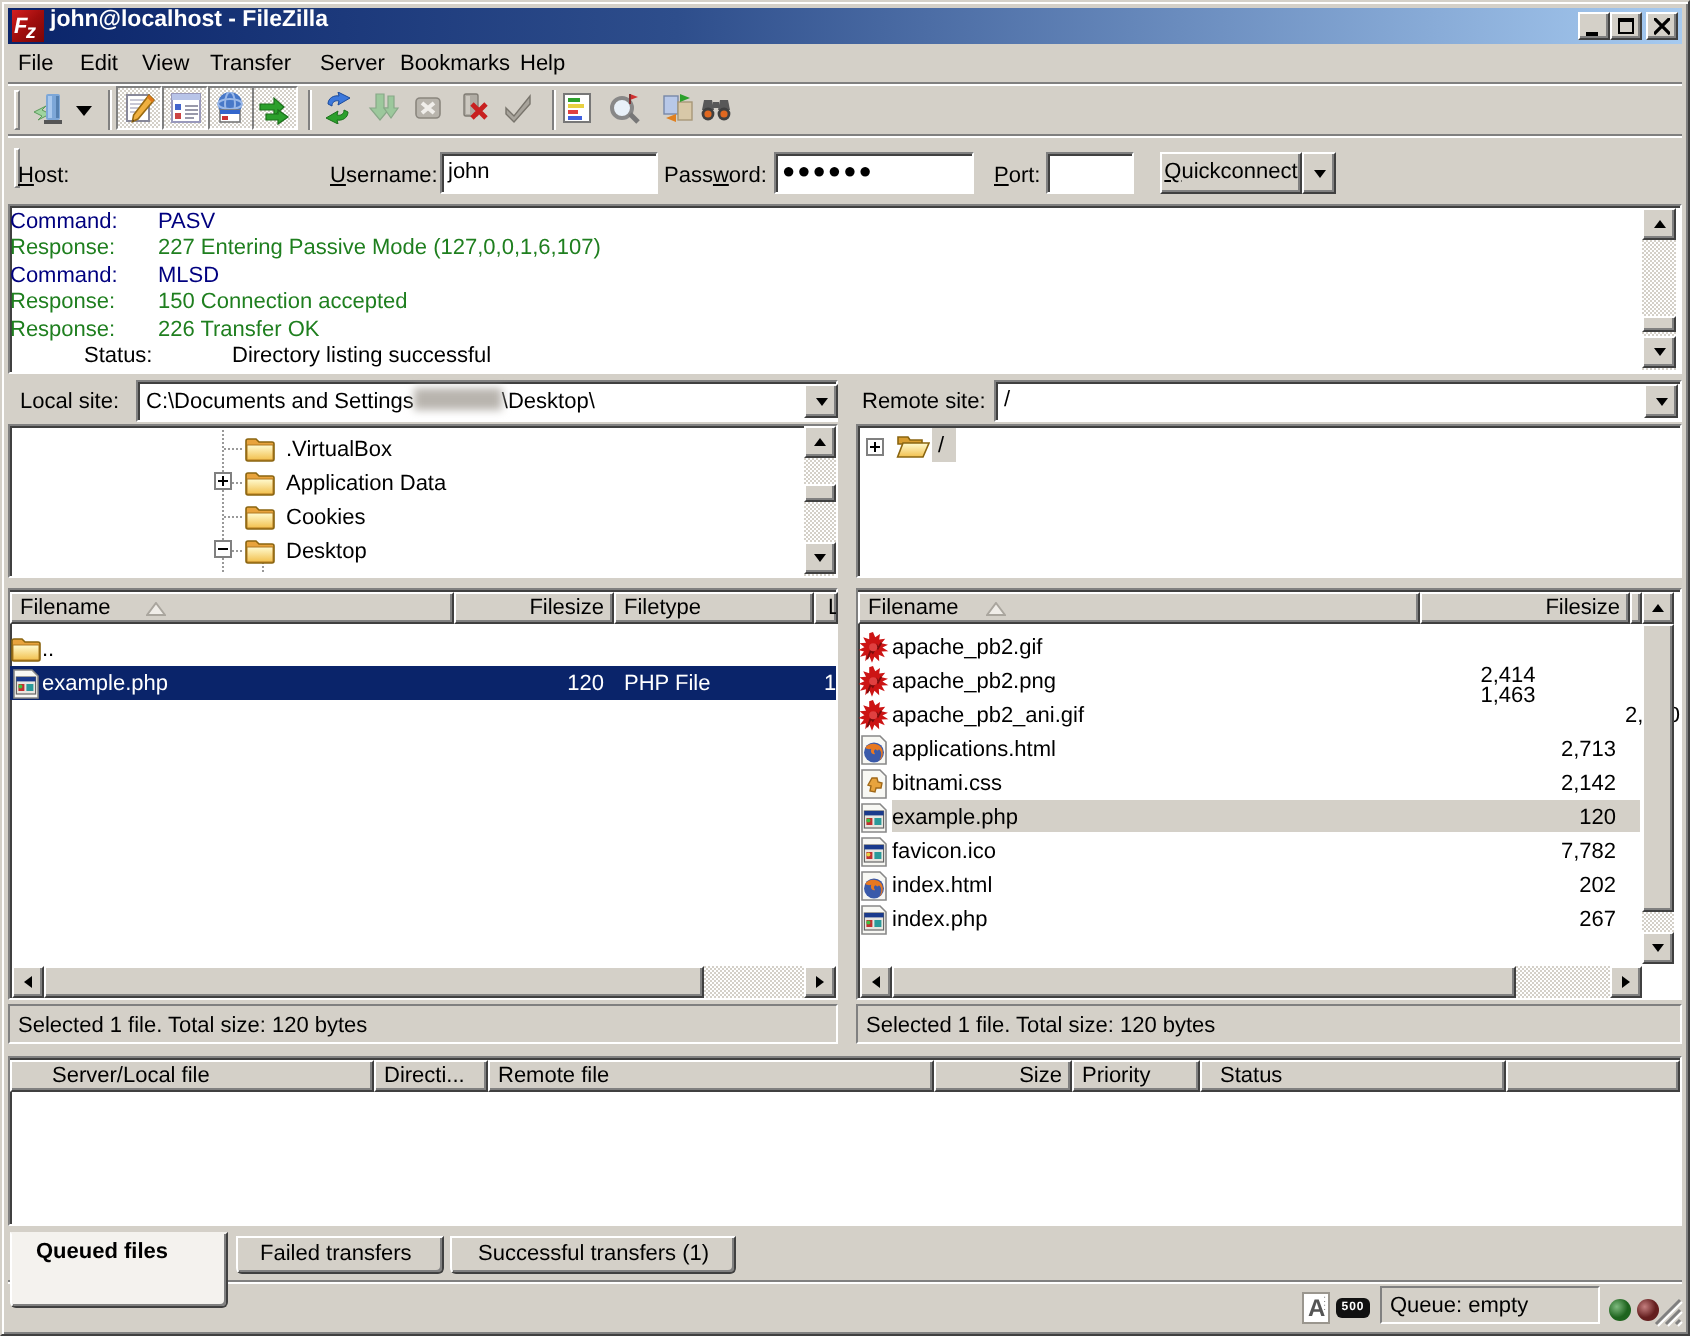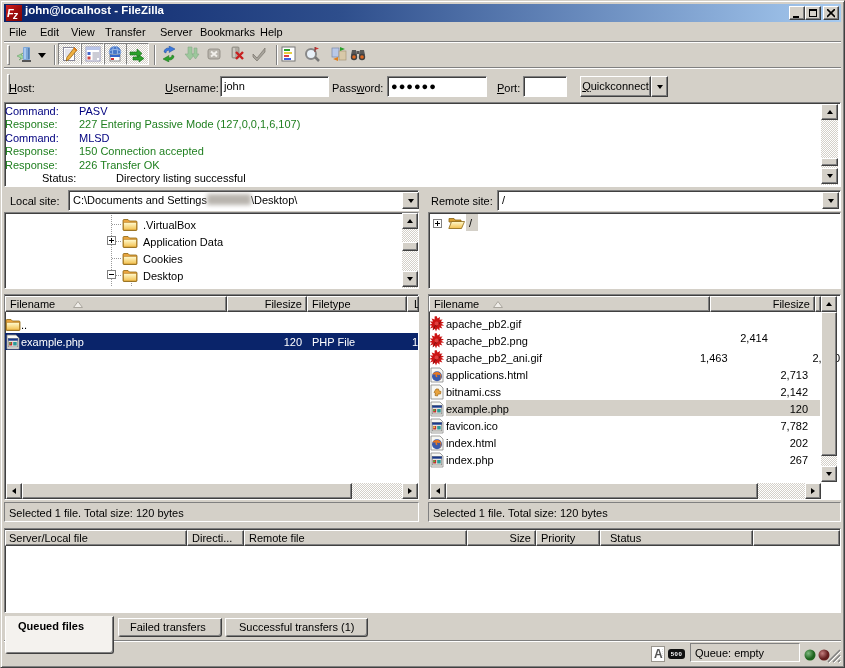--- a/index.html
+++ b/index.html
@@ -372,21 +372,21 @@
 <div id="rrows">
   <svg class="icon16" style="left:429px;top:316px;" viewBox="0 0 16 16">
       <use href="#apacheicon"></use>
     </svg>
   <div class="abs" style="left:446px;top:318px;">apache_pb2.gif</div>
   <div class="abs" style="left:700px;top:332px;width:108px;text-align:center;">2,414</div>
   <svg class="icon16" style="left:429px;top:333px;" viewBox="0 0 16 16">
       <use href="#apacheicon"></use>
     </svg>
   <div class="abs" style="left:446px;top:335px;">apache_pb2.png</div>
-  <div class="abs" style="left:700px;top:352px;width:108px;text-align:left;">1,463</div>
+  <div class="abs" style="left:700px;top:342px;width:108px;text-align:center;">1,463</div>
   <svg class="icon16" style="left:429px;top:350px;" viewBox="0 0 16 16">
       <use href="#apacheicon"></use>
     </svg>
   <div class="abs" style="left:446px;top:352px;">apache_pb2_ani.gif</div>
   <div class="abs" style="left:732px;top:352px;width:108px;text-align:right;">2,160</div>
   <svg class="icon16" style="left:429px;top:367px;" viewBox="0 0 16 16">
       <use href="#fficon"></use>
     </svg>
   <div class="abs" style="left:446px;top:369px;">applications.html</div>
   <div class="abs" style="left:700px;top:369px;width:108px;text-align:right;">2,713</div>
@@ -433,21 +433,21 @@
 <div class="sbbtn" style="left:805px;top:483px;">
     <div class="arrow arr-rt"></div>
   </div>
 
 <div class="abs" style="left:4px;top:502px;width:415px;height:20px;border:1px solid;border-color:#808080 #fff #fff #808080;"></div>
 <div class="statusline" style="left:6px;top:505px;">Selected 1 file. Total size: 120 bytes</div>
 <div class="abs" style="left:428px;top:502px;width:413px;height:20px;border:1px solid;border-color:#808080 #fff #fff #808080;"></div>
 <div class="statusline" style="left:430px;top:505px;">Selected 1 file. Total size: 120 bytes</div>
 
 <div class="pane" id="queuebody" style="left:4px;top:528px;width:837px;height:85px;"></div>
-<div class="hcell" style="left:5px;top:530px;width:182px;padding-left:3px;">Server/Local file</div>
+<div class="hcell" style="left:5px;top:530px;width:182px;padding-left:20px;">Server/Local file</div>
 <div class="hcell" style="left:187px;top:530px;width:57px;">Directi...</div>
 <div class="hcell" style="left:244px;top:530px;width:223px;">Remote file</div>
 <div class="hcell" style="left:467px;top:530px;width:69px;text-align:right;">Size</div>
 <div class="hcell" style="left:536px;top:530px;width:64px;">Priority</div>
 <div class="hcell" style="left:600px;top:530px;width:153px;padding-left:9px;">Status</div>
 <div class="hcell" style="left:753px;top:530px;width:87px;"></div>
 
 <div class="tab tabactive" style="left:5px;top:616px;width:109px;height:38px;text-align:left;padding-left:12px;border-radius:0 0 3px 3px;">Queued files</div>
 <div class="tab" style="left:118px;top:618px;width:104px;height:19px;padding-top:2px;text-align:left;padding-left:11px;border-radius:0 0 3px 3px;">Failed transfers</div>
 <div class="tab" style="left:225px;top:618px;width:143px;height:19px;padding-top:2px;text-align:left;padding-left:13px;border-radius:0 0 3px 3px;">Successful transfers (1)</div>

